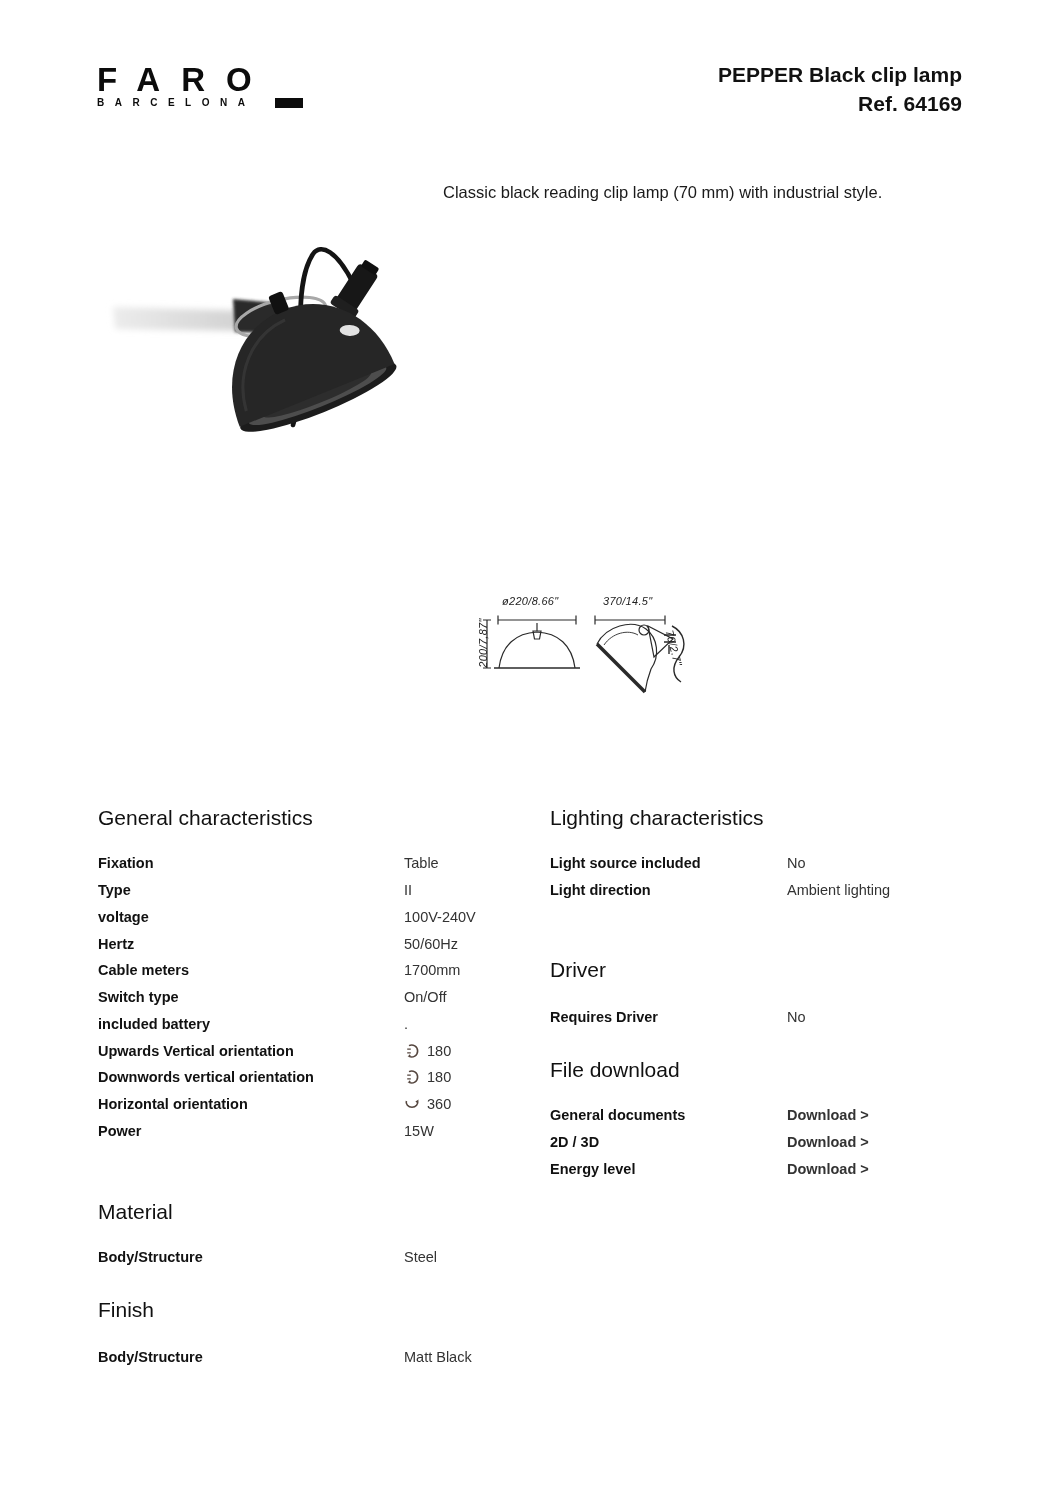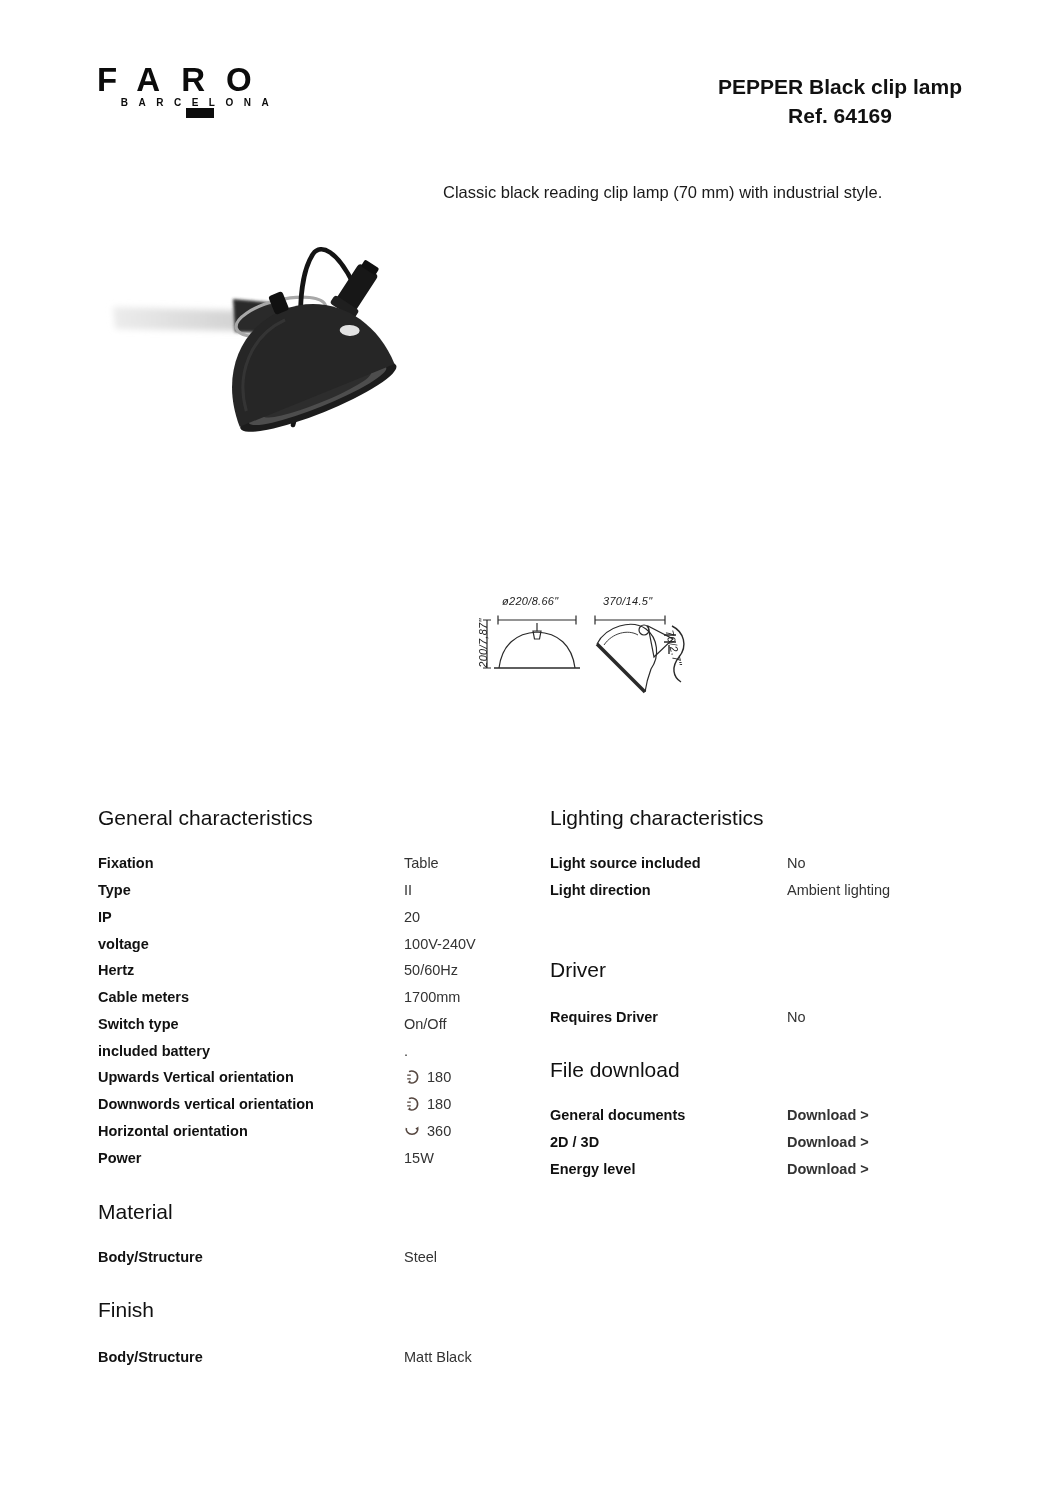--- a/index.html
+++ b/index.html
@@ -8,27 +8,27 @@
     width:1058px; height:1497px; position:relative;
     font-family:"Liberation Sans", sans-serif; color:#1a1a1a;
     overflow:hidden;
   }
   
   .logo { position:absolute; left:97px; top:64px; width:212px; }
   .logo-main {
     font-size:33px; font-weight:800; letter-spacing:21px; color:#0c0c0c;
     line-height:32px; white-space:nowrap;
   }
-  .logo-sub-row { display:flex; align-items:center; justify-content:space-between; margin-top:1px; width:206px;flex-direction:column; }
+  .logo-sub-row { display:flex; align-items:center; justify-content:space-between; margin-top:1px; width:206px; }
   .logo-sub {
     font-size:10px; font-weight:700; letter-spacing:10.5px; color:#0c0c0c; white-space:nowrap;
   }
   .logo-bar { width:28px; height:10px; background:#0c0c0c; }
   
-  .title-block { position:absolute; right:96px; top:72px; text-align:center; }
+  .title-block { position:absolute; right:96px; top:60px; text-align:right; }
   .title-block .t1 { font-size:21px; font-weight:700; line-height:29px; color:#111; }
   .title-block .t2 { font-size:21px; font-weight:700; line-height:29px; color:#111; }
   
   .description { position:absolute; left:443px; top:183px; font-size:16.5px; color:#1a1a1a; }
   
   .photo { position:absolute; left:85px; top:237px; width:330px; height:195px; }
   
   .diagram { position:absolute; left:476px; top:584px; width:215px; height:120px; }
   .diagram svg { position:absolute; left:0; top:0; }
   .dim-label {
@@ -152,26 +152,20 @@
         <span>Table</span>
       </div>
     </div>
     <div class="spec-row">
       <div class="spec-label">Type</div>
       <div class="spec-value">
         <span>II</span>
       </div>
     </div>
     <div class="spec-row">
-      <div class="spec-label">IP</div>
-      <div class="spec-value">
-        <span>20</span>
-      </div>
-    </div>
-    <div class="spec-row">
       <div class="spec-label">voltage</div>
       <div class="spec-value">
         <span>100V-240V</span>
       </div>
     </div>
     <div class="spec-row">
       <div class="spec-label">Hertz</div>
       <div class="spec-value">
         <span>50/60Hz</span>
       </div>

